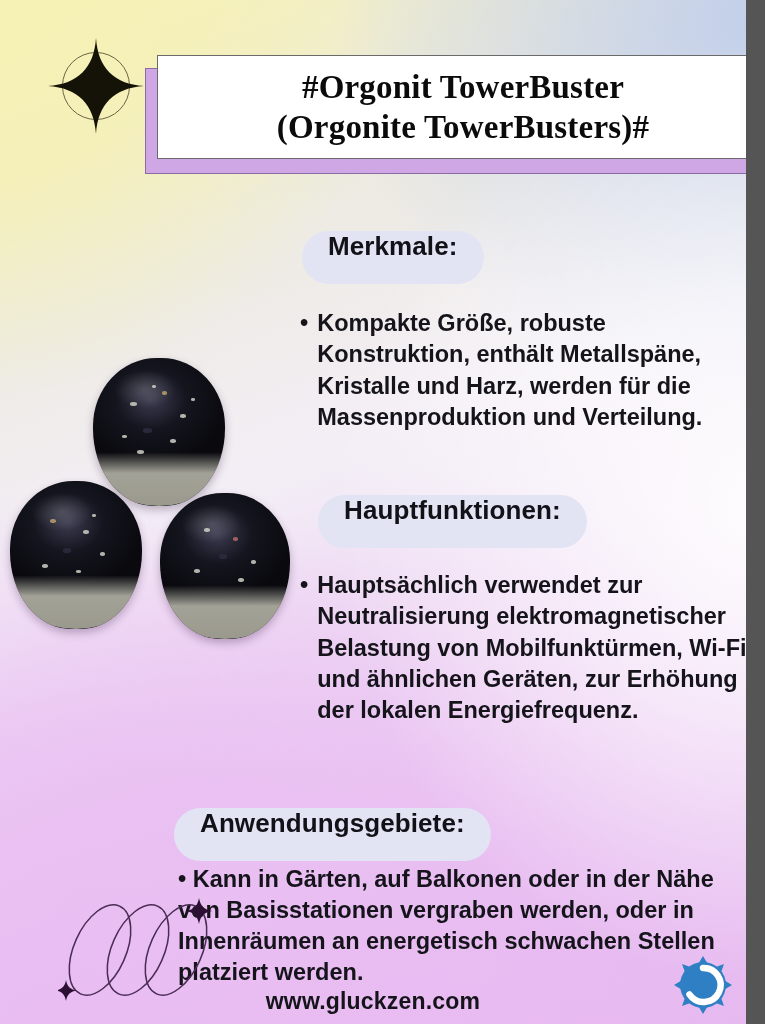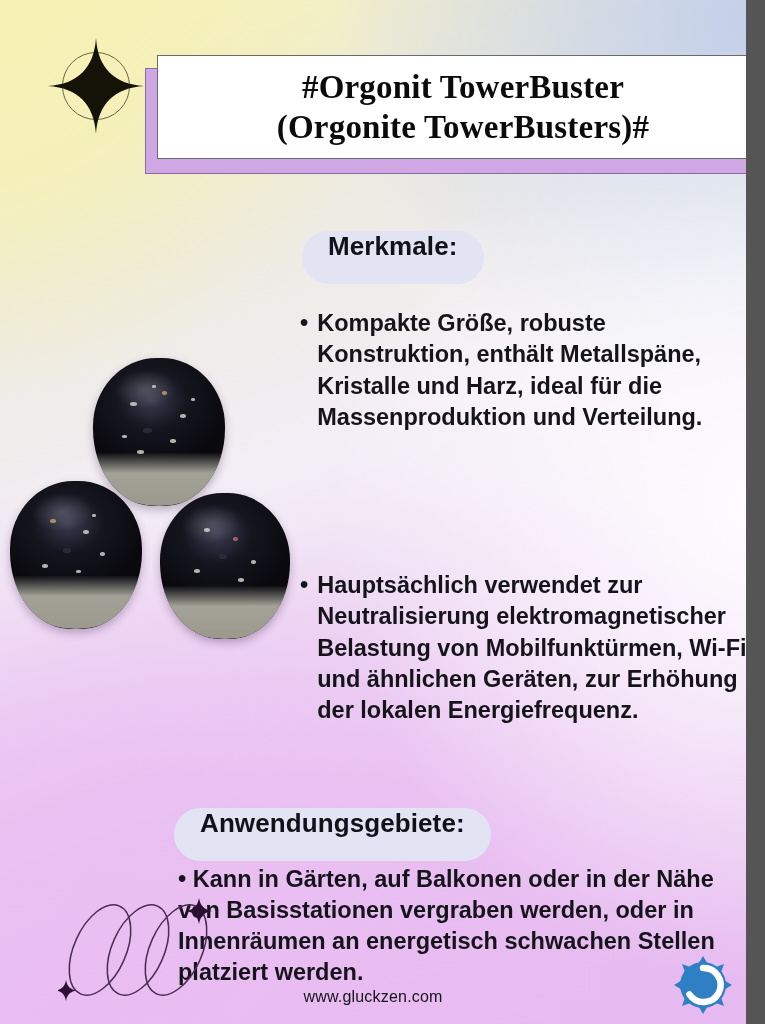--- a/index.html
+++ b/index.html
@@ -176,22 +176,22 @@
     left: 58px; top: 892px;
     width: 180px; height: 115px;
   }
 
   
   #footer-url {
     position: absolute;
     left: 0; right: 0;
     top: 988px;
     text-align: center;
-    font-size: 16px;
-    font-weight: normal;
+    font-size: 23px;
+    font-weight: bold;
     color: #14141a;
     letter-spacing: 0.2px;
   }
 
   
   .logo-badge {
     position: absolute;
     right: 12px; bottom: 8px;
     width: 62px; height: 62px;
   }
@@ -256,24 +256,27 @@
       </div>
     </div>
   </div>
 
   <div class="pill" id="pill-merkmale">
     <span>Merkmale:</span>
   </div>
   <div class="body-block" id="copy-merkmale">
     <div class="bullet-row">
       <span class="dot">•</span>
-      <span>Kompakte Größe, robuste Konstruktion, enthält Metallspäne, Kristalle und Harz, ideal für die Massenproduktion und Verteilung.</span>
-    </div>
-  </div>
-
+      <span>Kompakte Größe, robuste Konstruktion, enthält Metallspäne, Kristalle und Harz, werden für die Massenproduktion und Verteilung.</span>
+    </div>
+  </div>
+
+  <div class="pill" id="pill-hauptfunktionen">
+    <span>Hauptfunktionen:</span>
+  </div>
   <div class="body-block" id="copy-hauptfunktionen">
     <div class="bullet-row">
       <span class="dot">•</span>
       <span>Hauptsächlich verwendet zur Neutralisierung elektromagnetischer Belastung von Mobilfunktürmen, Wi-Fi und ähnlichen Geräten, zur Erhöhung der lokalen Energiefrequenz.</span>
     </div>
   </div>
 
   <div class="pill" id="pill-anwendung">
     <span>Anwendungsgebiete:</span>
   </div>

